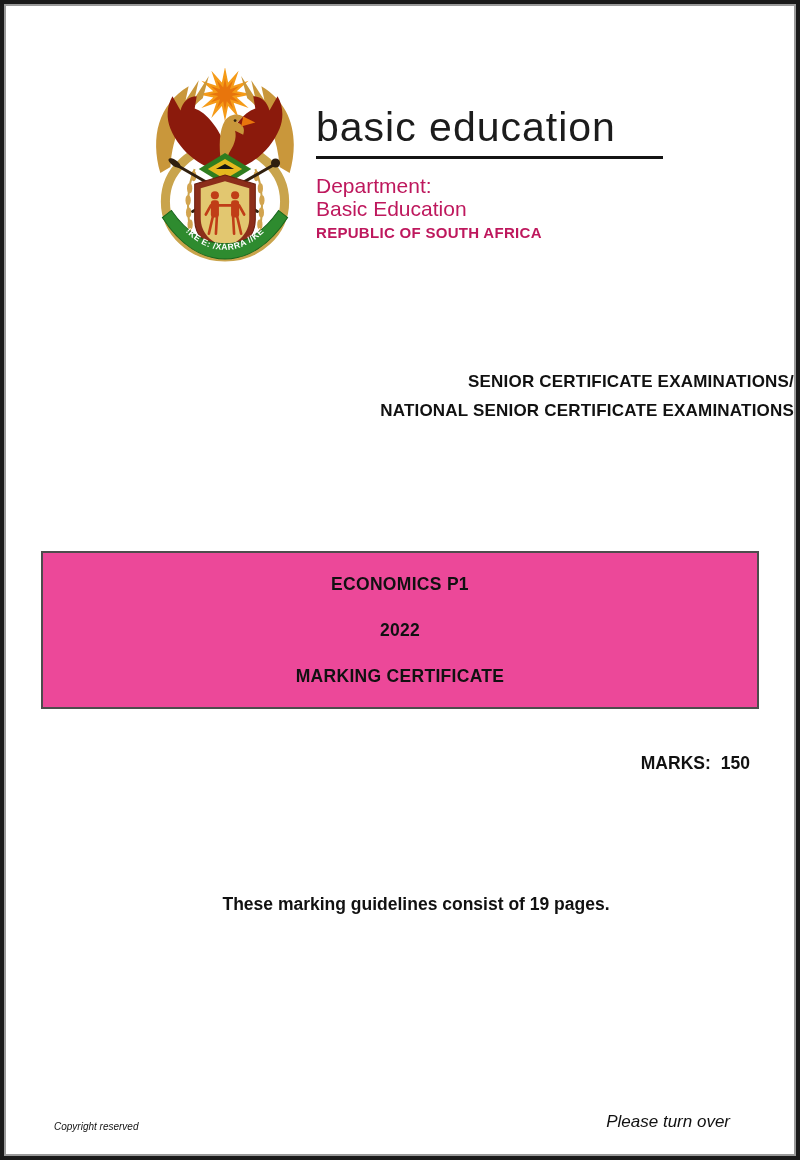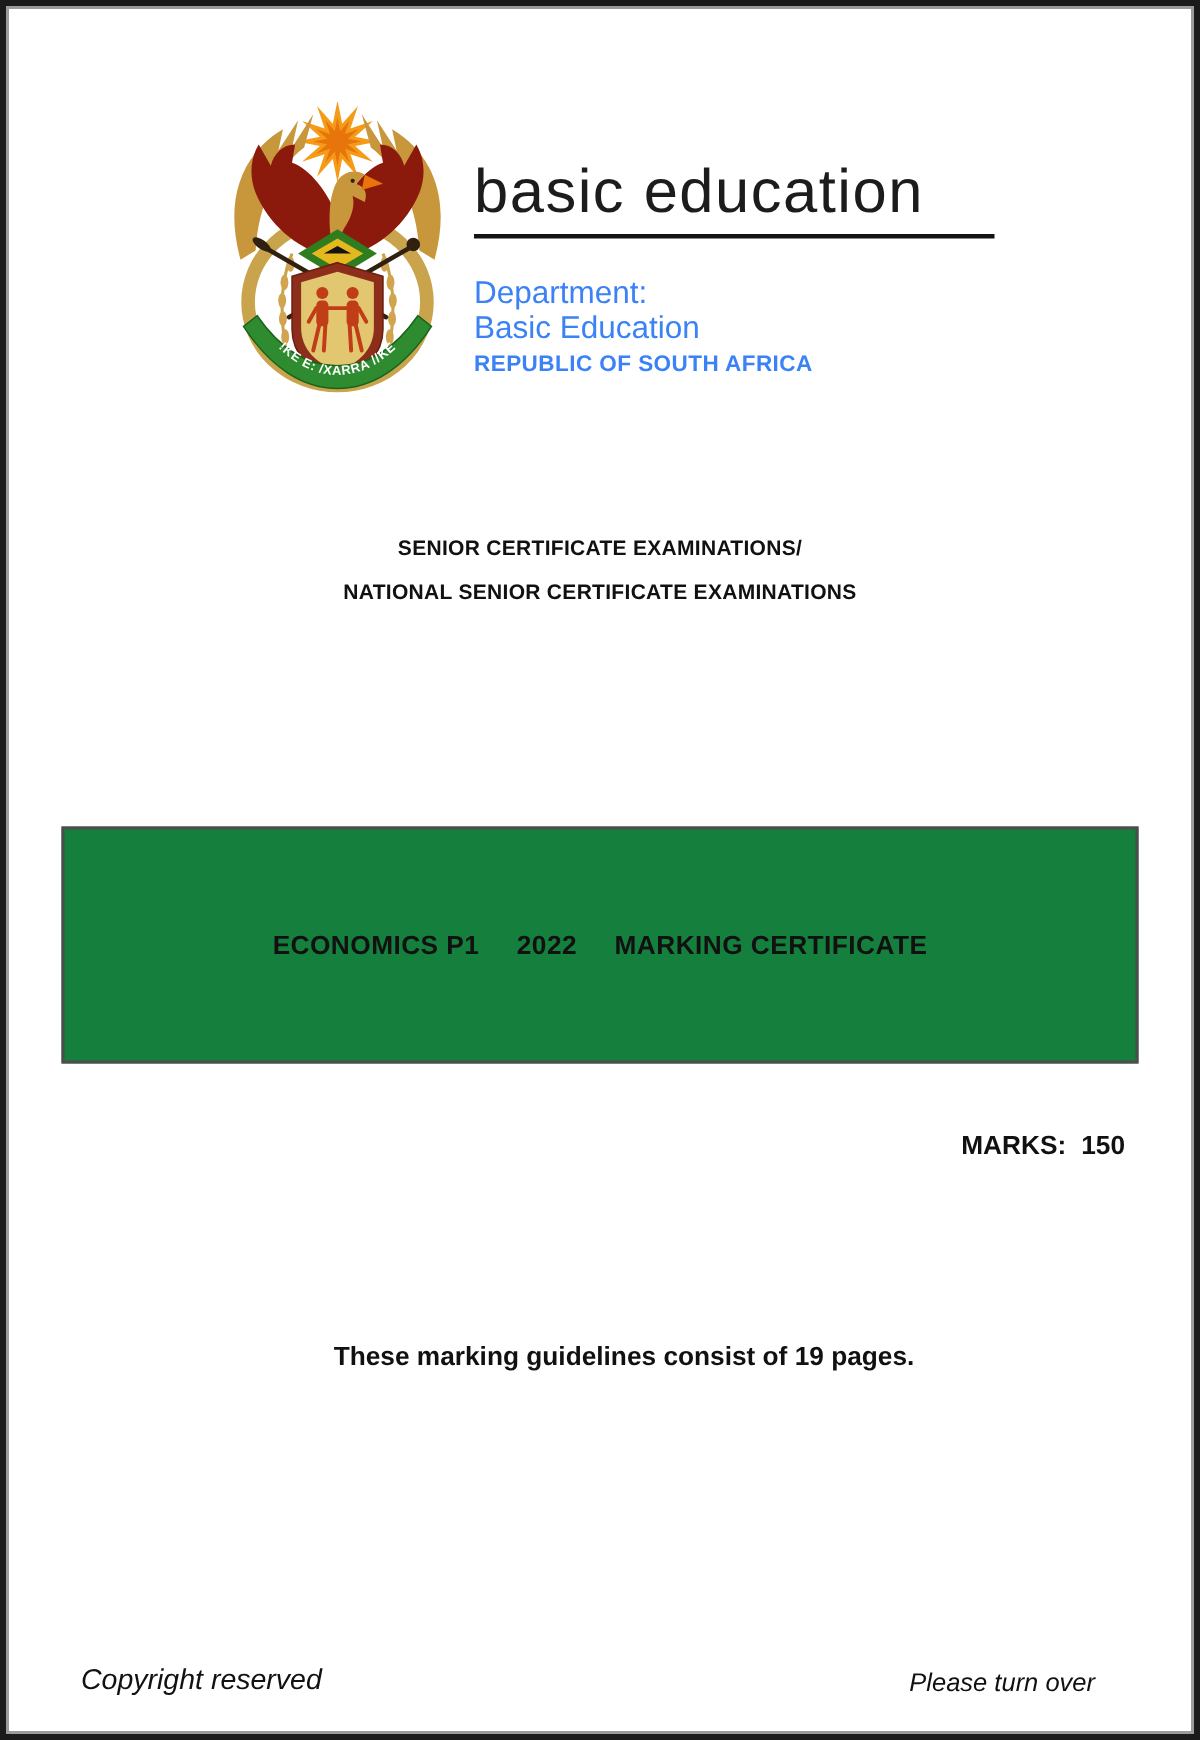--- a/index.html
+++ b/index.html
@@ -23,52 +23,52 @@
     box-sizing:border-box;
   }
   
   .coat{position:absolute;left:138px;top:62px;width:162px;height:194px;}
   .wordmark-block{position:absolute;left:310px;top:100px;width:348px;}
   .wordmark{
     font-size:41px;line-height:1.05;font-weight:400;
     letter-spacing:1px;color:#1c1c1c;white-space:nowrap;
   }
   .rule{height:3px;background:#141414;margin-top:7px;width:347px;}
-  .dept{margin-top:25px;font-size:21px;line-height:23px;color:#3b82f6;}
+  .dept{margin-top:15px;font-size:21px;line-height:23px;color:#be185d;}
   .republic{font-size:15px;line-height:25px;font-weight:700;letter-spacing:0.3px;white-space:nowrap;}
   
   .exam-title{
-    position:absolute;left:0;top:345px;width:100%;
-    text-align:center;font-weight:700;font-size:14px;line-height:29px;
+    position:absolute;left:0;top:361px;width:100%;
+    text-align:right;font-weight:700;font-size:17px;line-height:29px;
     letter-spacing:0.2px;
   }
   
   .subject-box{
     position:absolute;left:35px;top:545px;width:718px;height:158px;
     box-sizing:border-box;
-    background:#15803d;border:2px solid #4d4d4d;
-    display:flex;flex-direction:row;justify-content:center;align-items:center;
+    background:#ec4899;border:2px solid #4d4d4d;
+    display:flex;flex-direction:column;justify-content:center;align-items:center;
     gap:25px;
     font-weight:700;font-size:17.5px;letter-spacing:0.3px;
   }
   
   .marks-line{
     position:absolute;right:44px;top:747px;
     font-weight:700;font-size:17.5px;
   }
   .marks-line .marks-value{margin-left:10px;margin-top:31px;}
   
   .page-note{
     position:absolute;left:0;top:888px;width:100%;
     text-align:center;font-weight:700;font-size:17.5px;padding-left:16px;
   }
   
   .footer-left{
     position:absolute;left:48px;bottom:22px;
-    font-style:italic;font-size:19px;
+    font-style:italic;font-size:10px;
   }
   .footer-right{
     position:absolute;right:64px;bottom:22px;
     font-style:italic;font-size:17px;
   }
 </style>
 </head>
 <body>
 
 <div class="frame">

